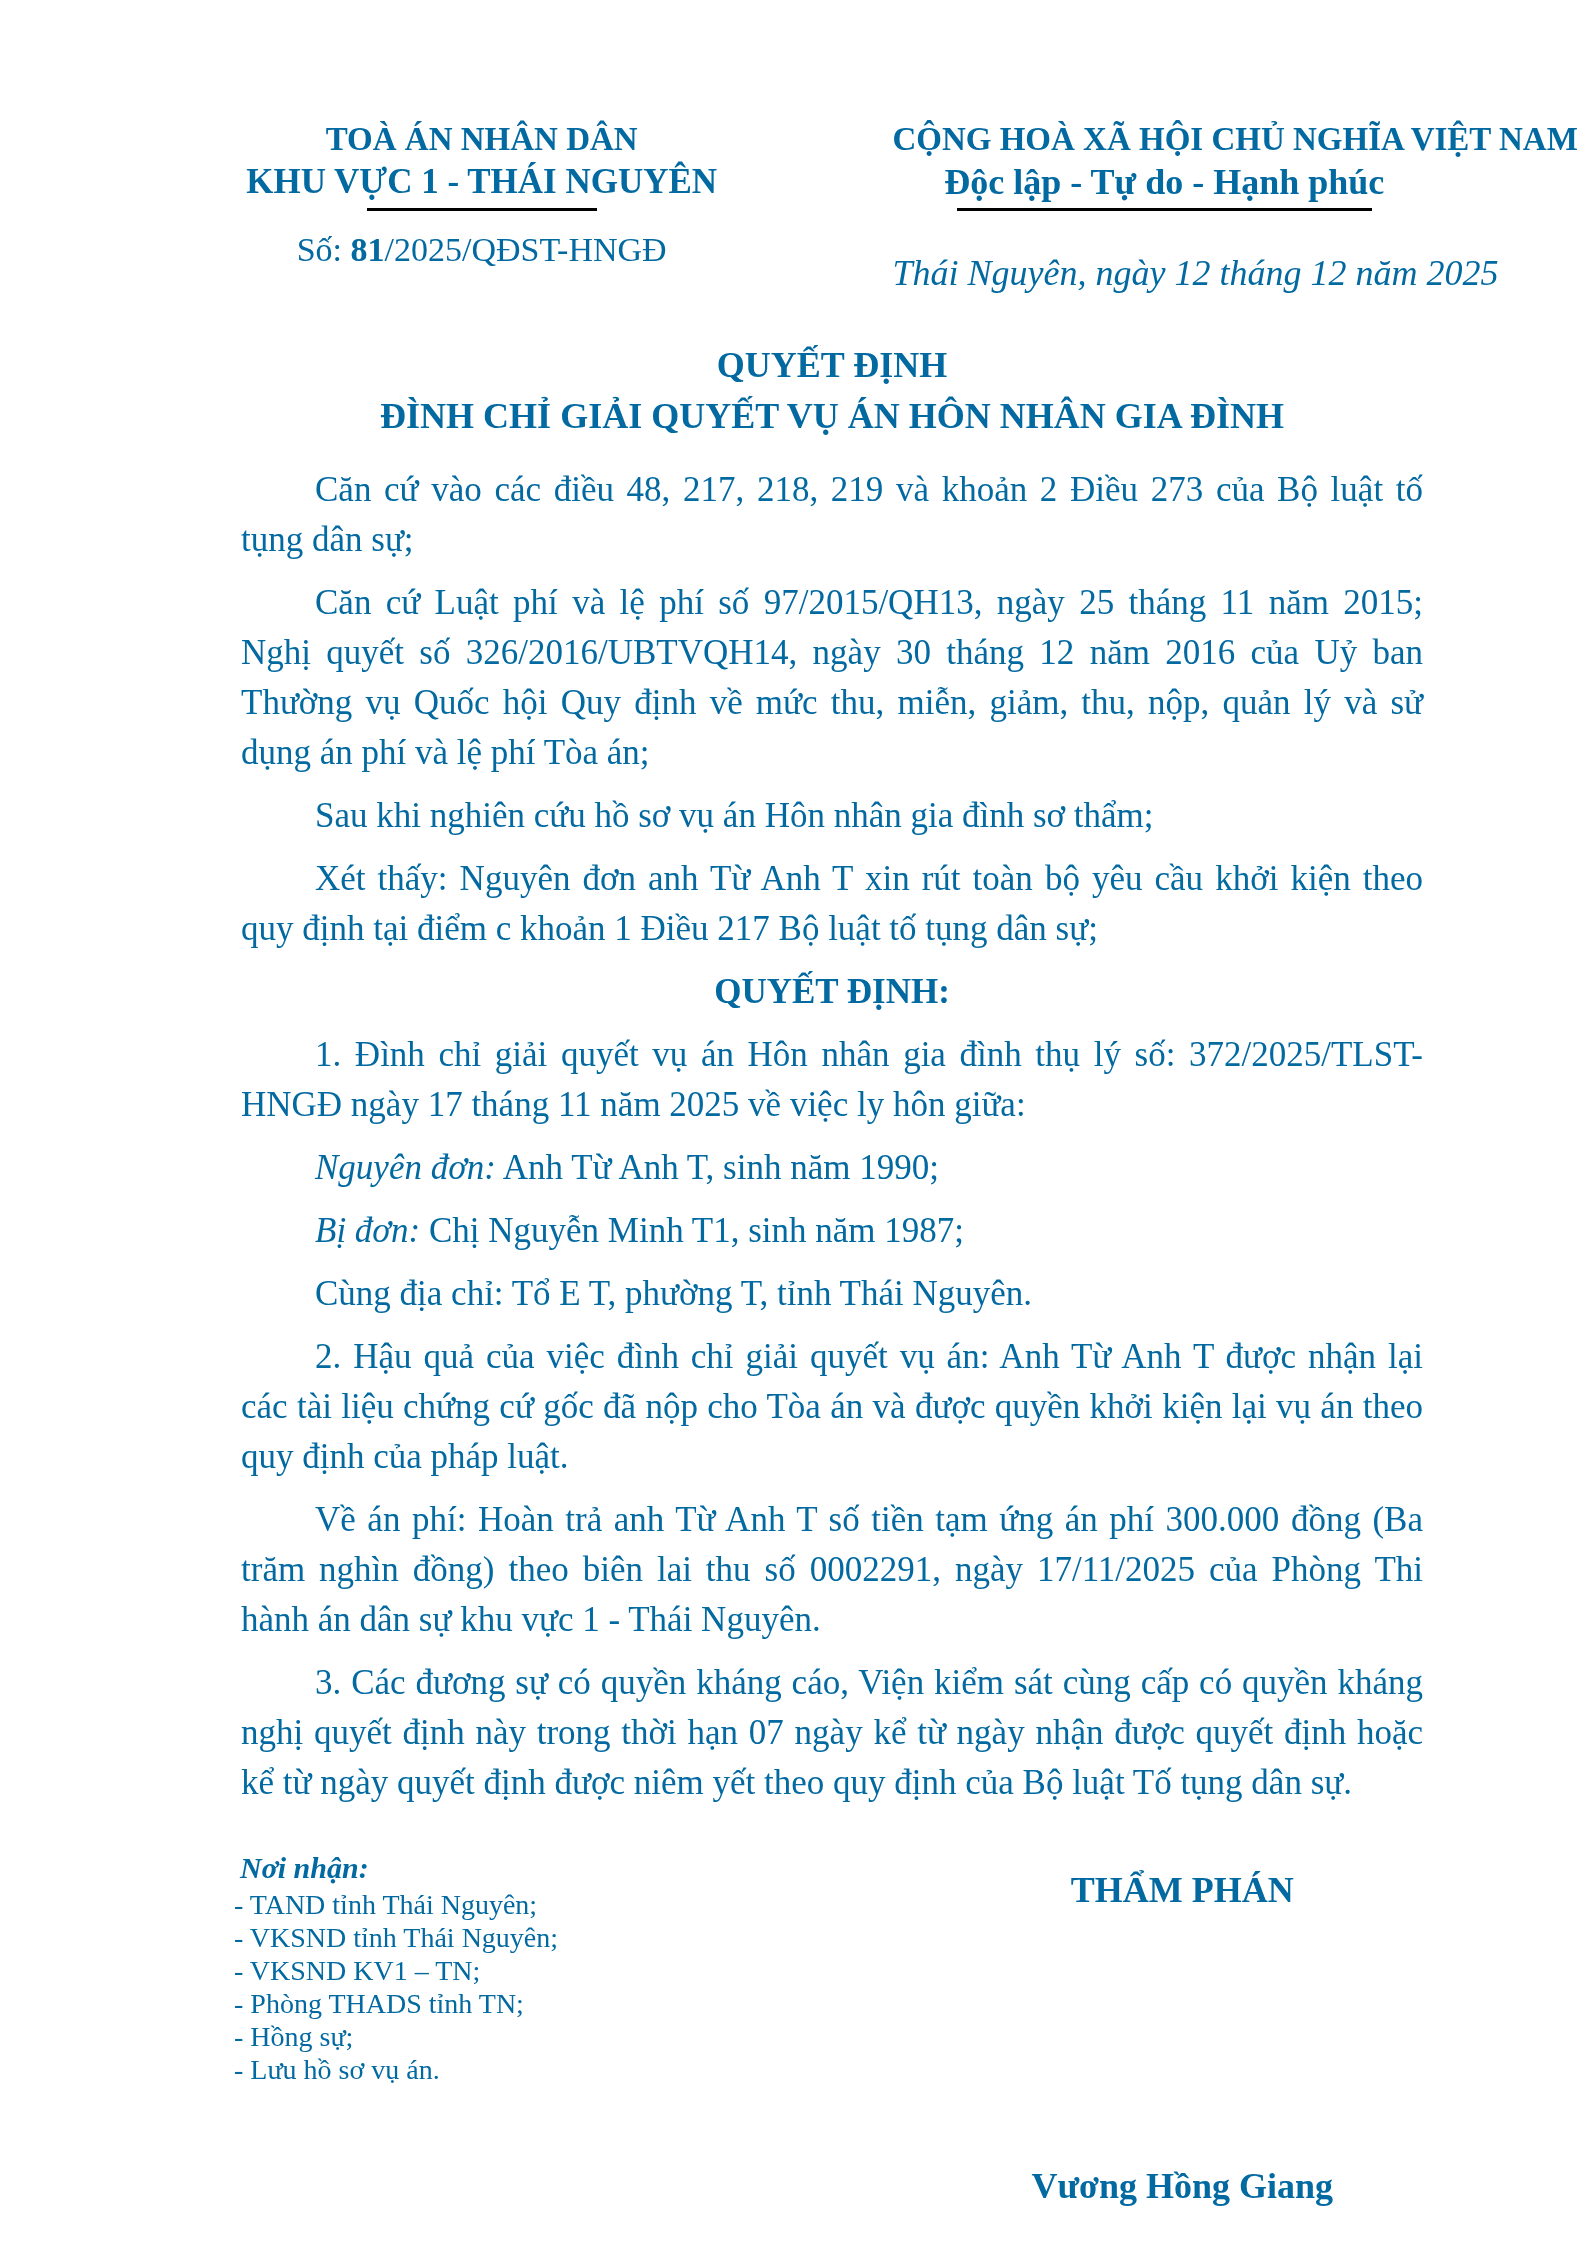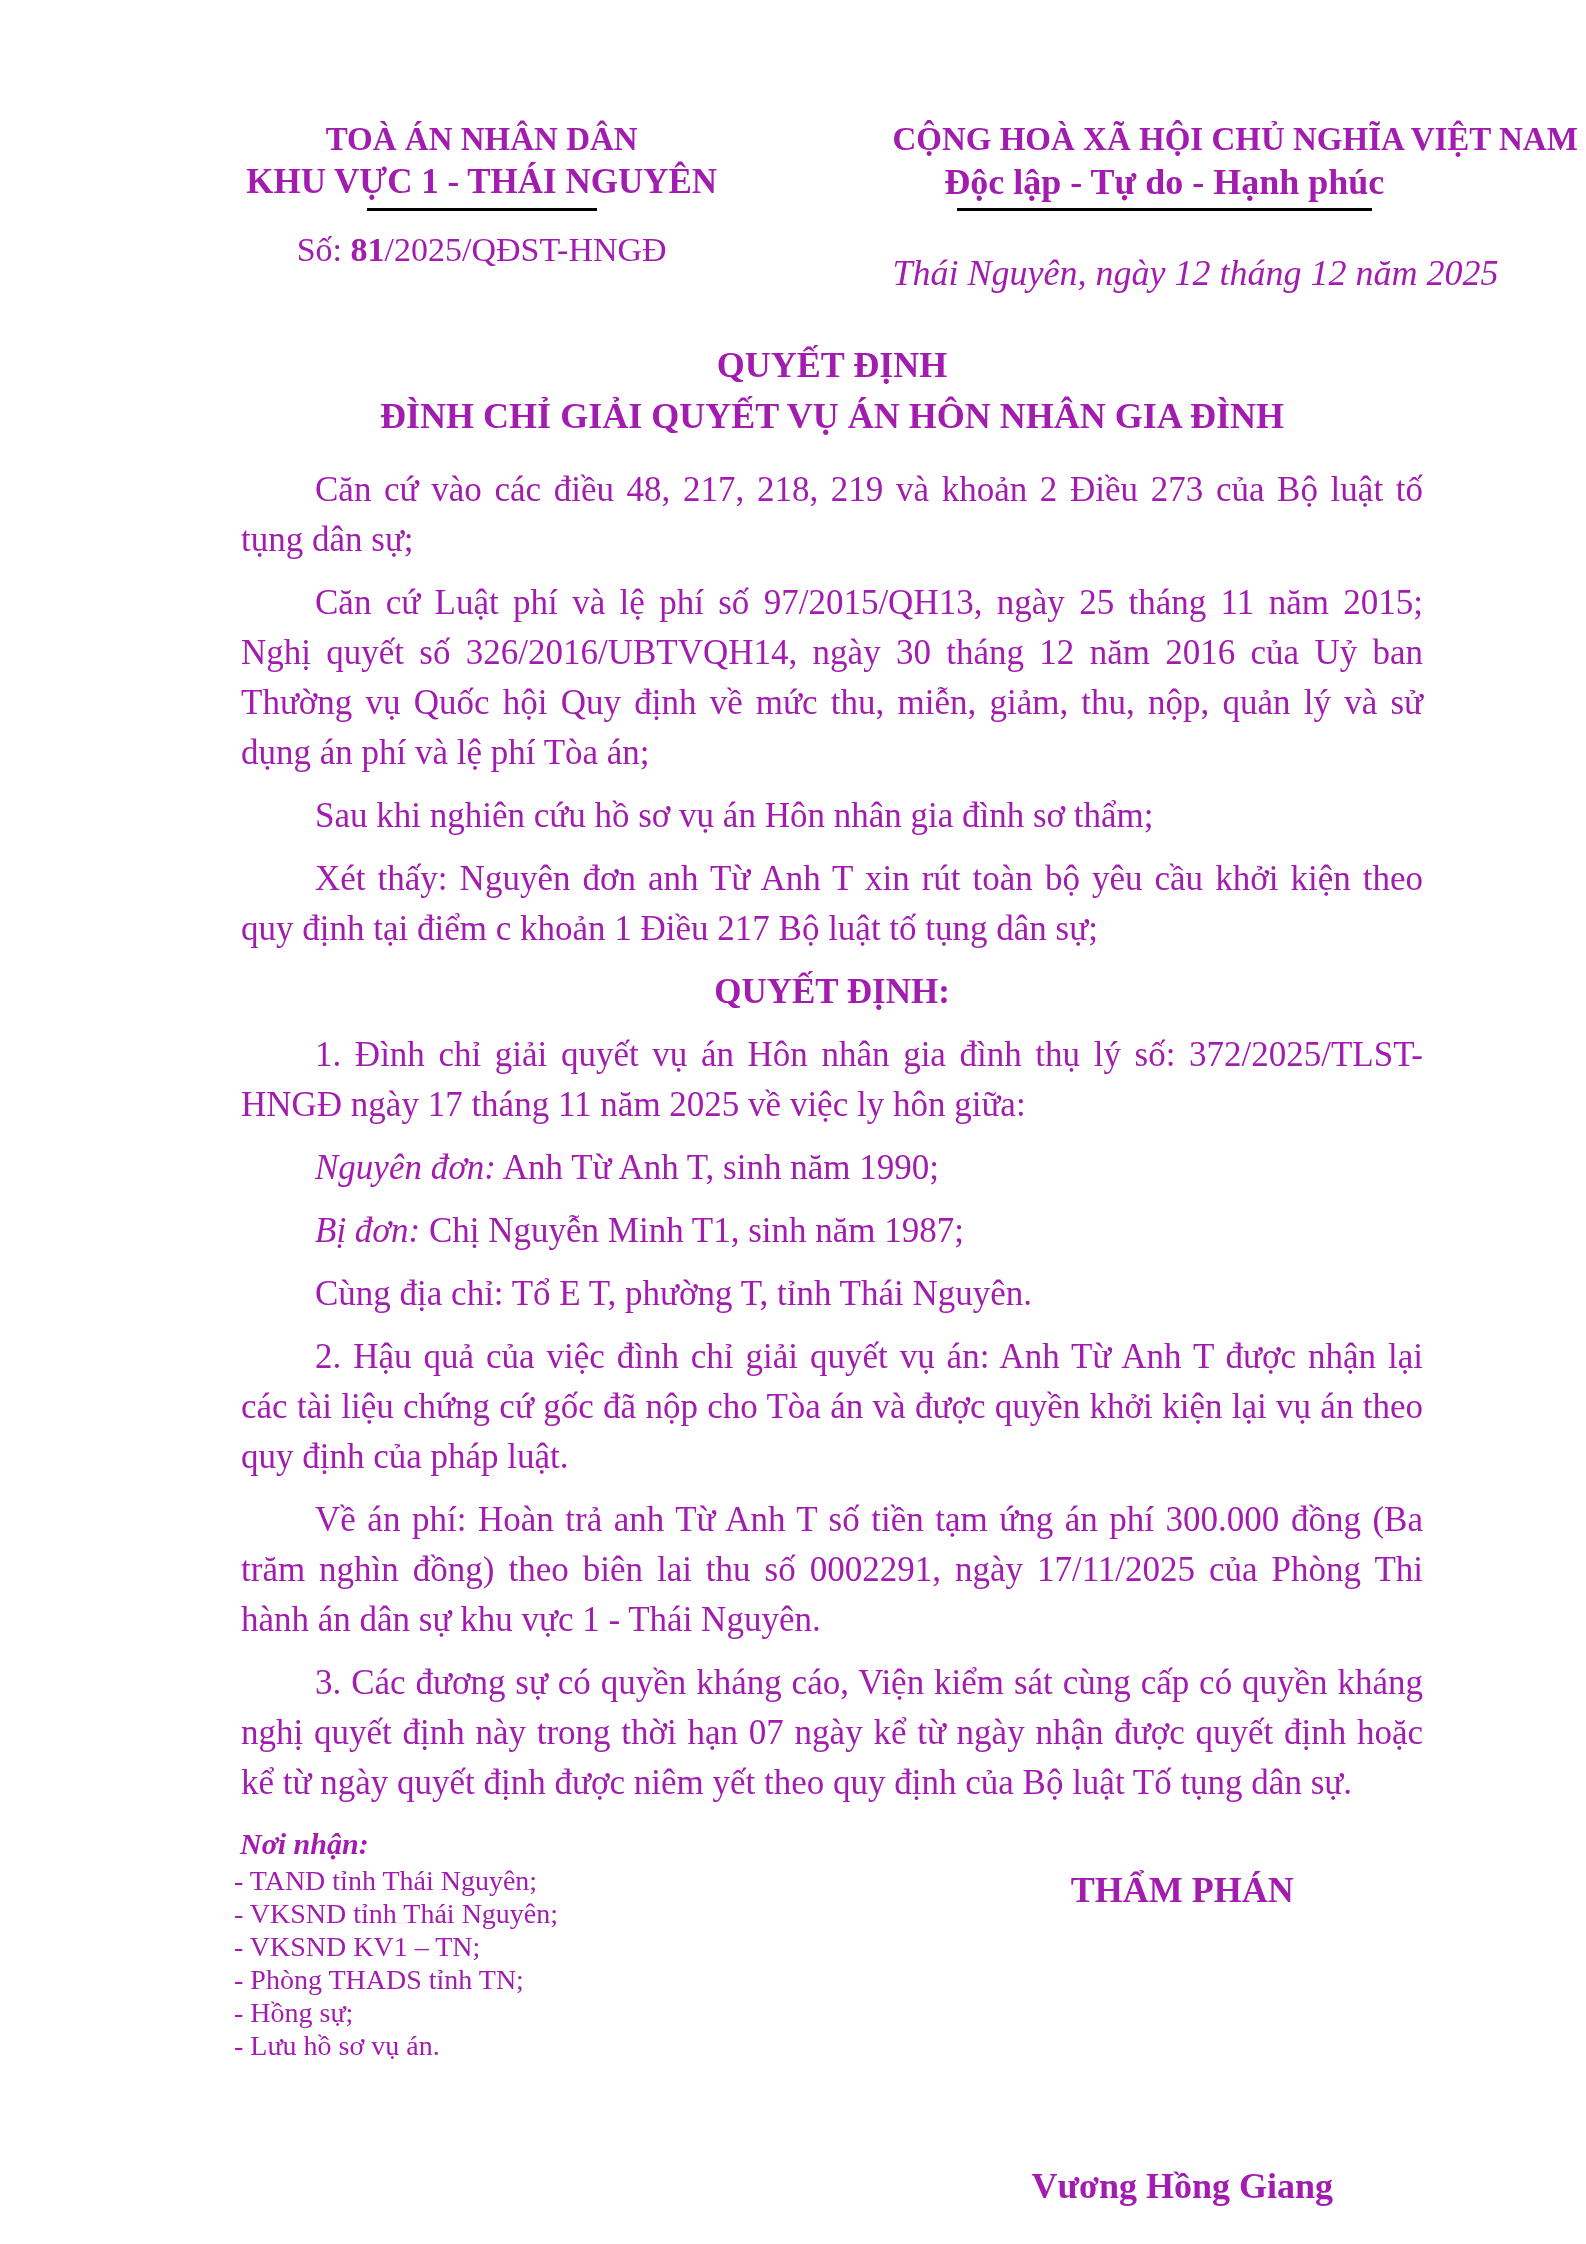--- a/index.html
+++ b/index.html
@@ -6,21 +6,21 @@
     margin: 0;
     padding: 0;
     background: #ffffff;
   }
   .page {
     position: relative;
     width: 1586px;
     height: 2244px;
     margin: 0 auto;
     background: #ffffff;
-    color: #a21caf;
+    color: #0369a1;
     font-family: "Liberation Serif", "DejaVu Serif", serif;
     box-sizing: border-box;
     padding: 118px 150px 0 228px;
     overflow: hidden;
   }
   
   .header-row {
     display: flex;
     justify-content: space-between;
     align-items: flex-start;
@@ -115,20 +115,21 @@
     align-items: flex-start;
     margin-top: 16px;
   }
   .footer-left { width: 56%; }
   .recipients-label {
     font-weight: bold;
     font-style: italic;
     font-size: 30px;
     line-height: 40px;
     padding-left: 12px;
+    margin-top: 24px;
   }
   .recipient {
     font-size: 28px;
     line-height: 33px;
     padding-left: 6px;
   }
   .footer-right {
     width: 42%;
     text-align: center;
   }

